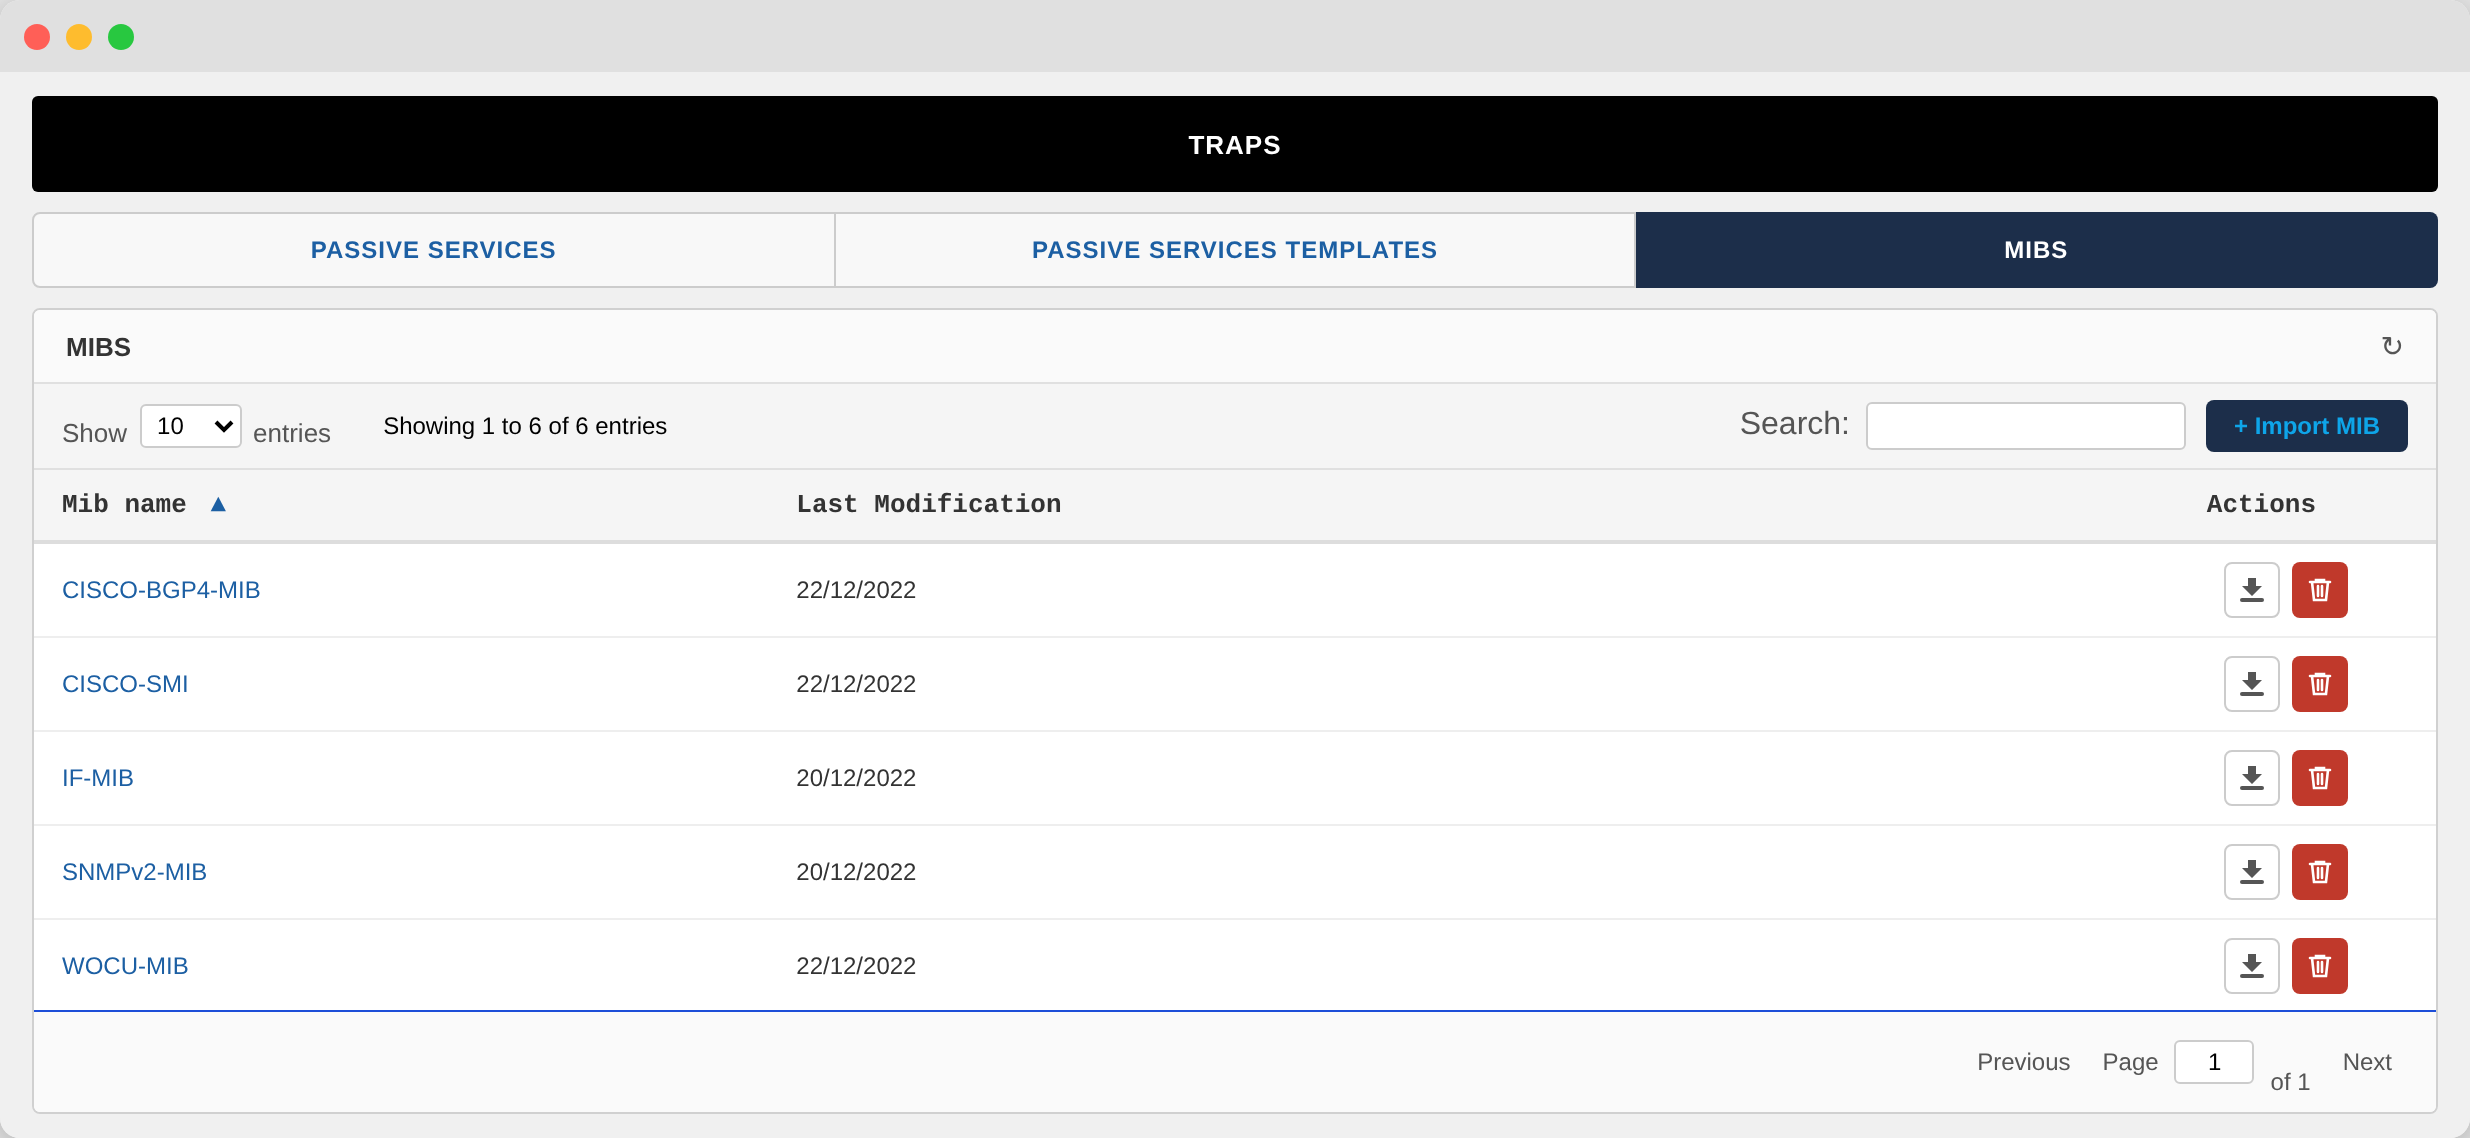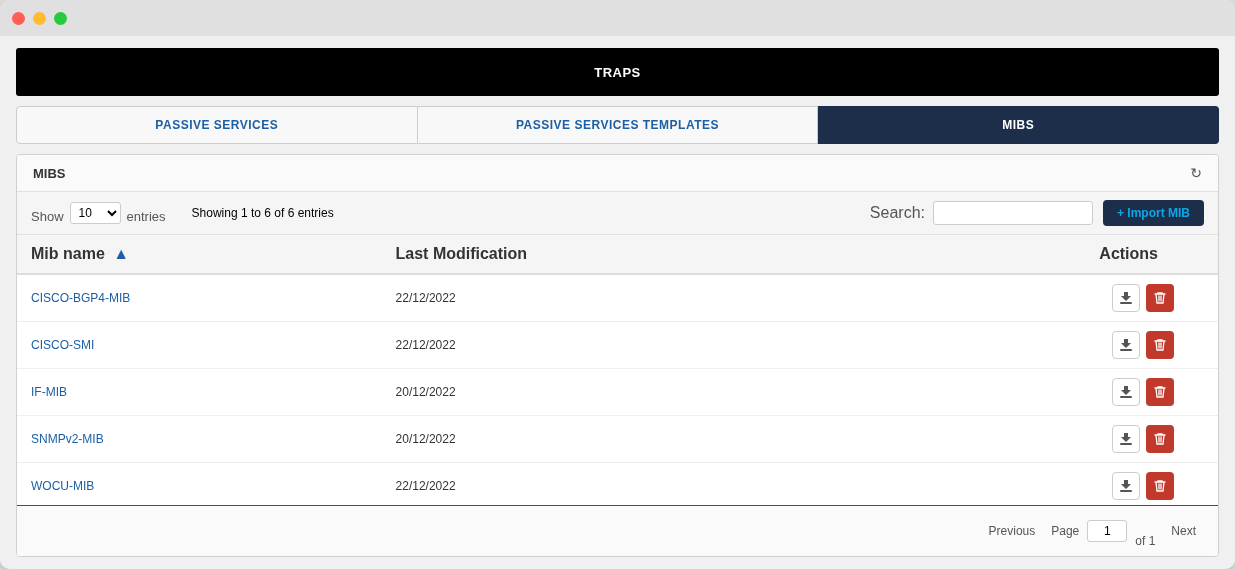--- a/index.html
+++ b/index.html
@@ -181,23 +181,24 @@
       width: 100%;
       border-collapse: collapse;
     }
     thead tr {
       background: #f5f5f5;
       border-bottom: 2px solid #ddd;
     }
     thead th {
       padding: 10px 14px;
       text-align: left;
-      font-size: 16px;
+      font-size: 13px;
       font-weight: 600;
       color: #333;
+      font-family: Liberation Mono, monospace;
     }
     thead th.sortable {
       cursor: pointer;
     }
     thead th .sort-arrow {
       color: #1c5fa3;
       margin-left: 4px;
     }
     thead th.actions-col {
       text-align: right;

